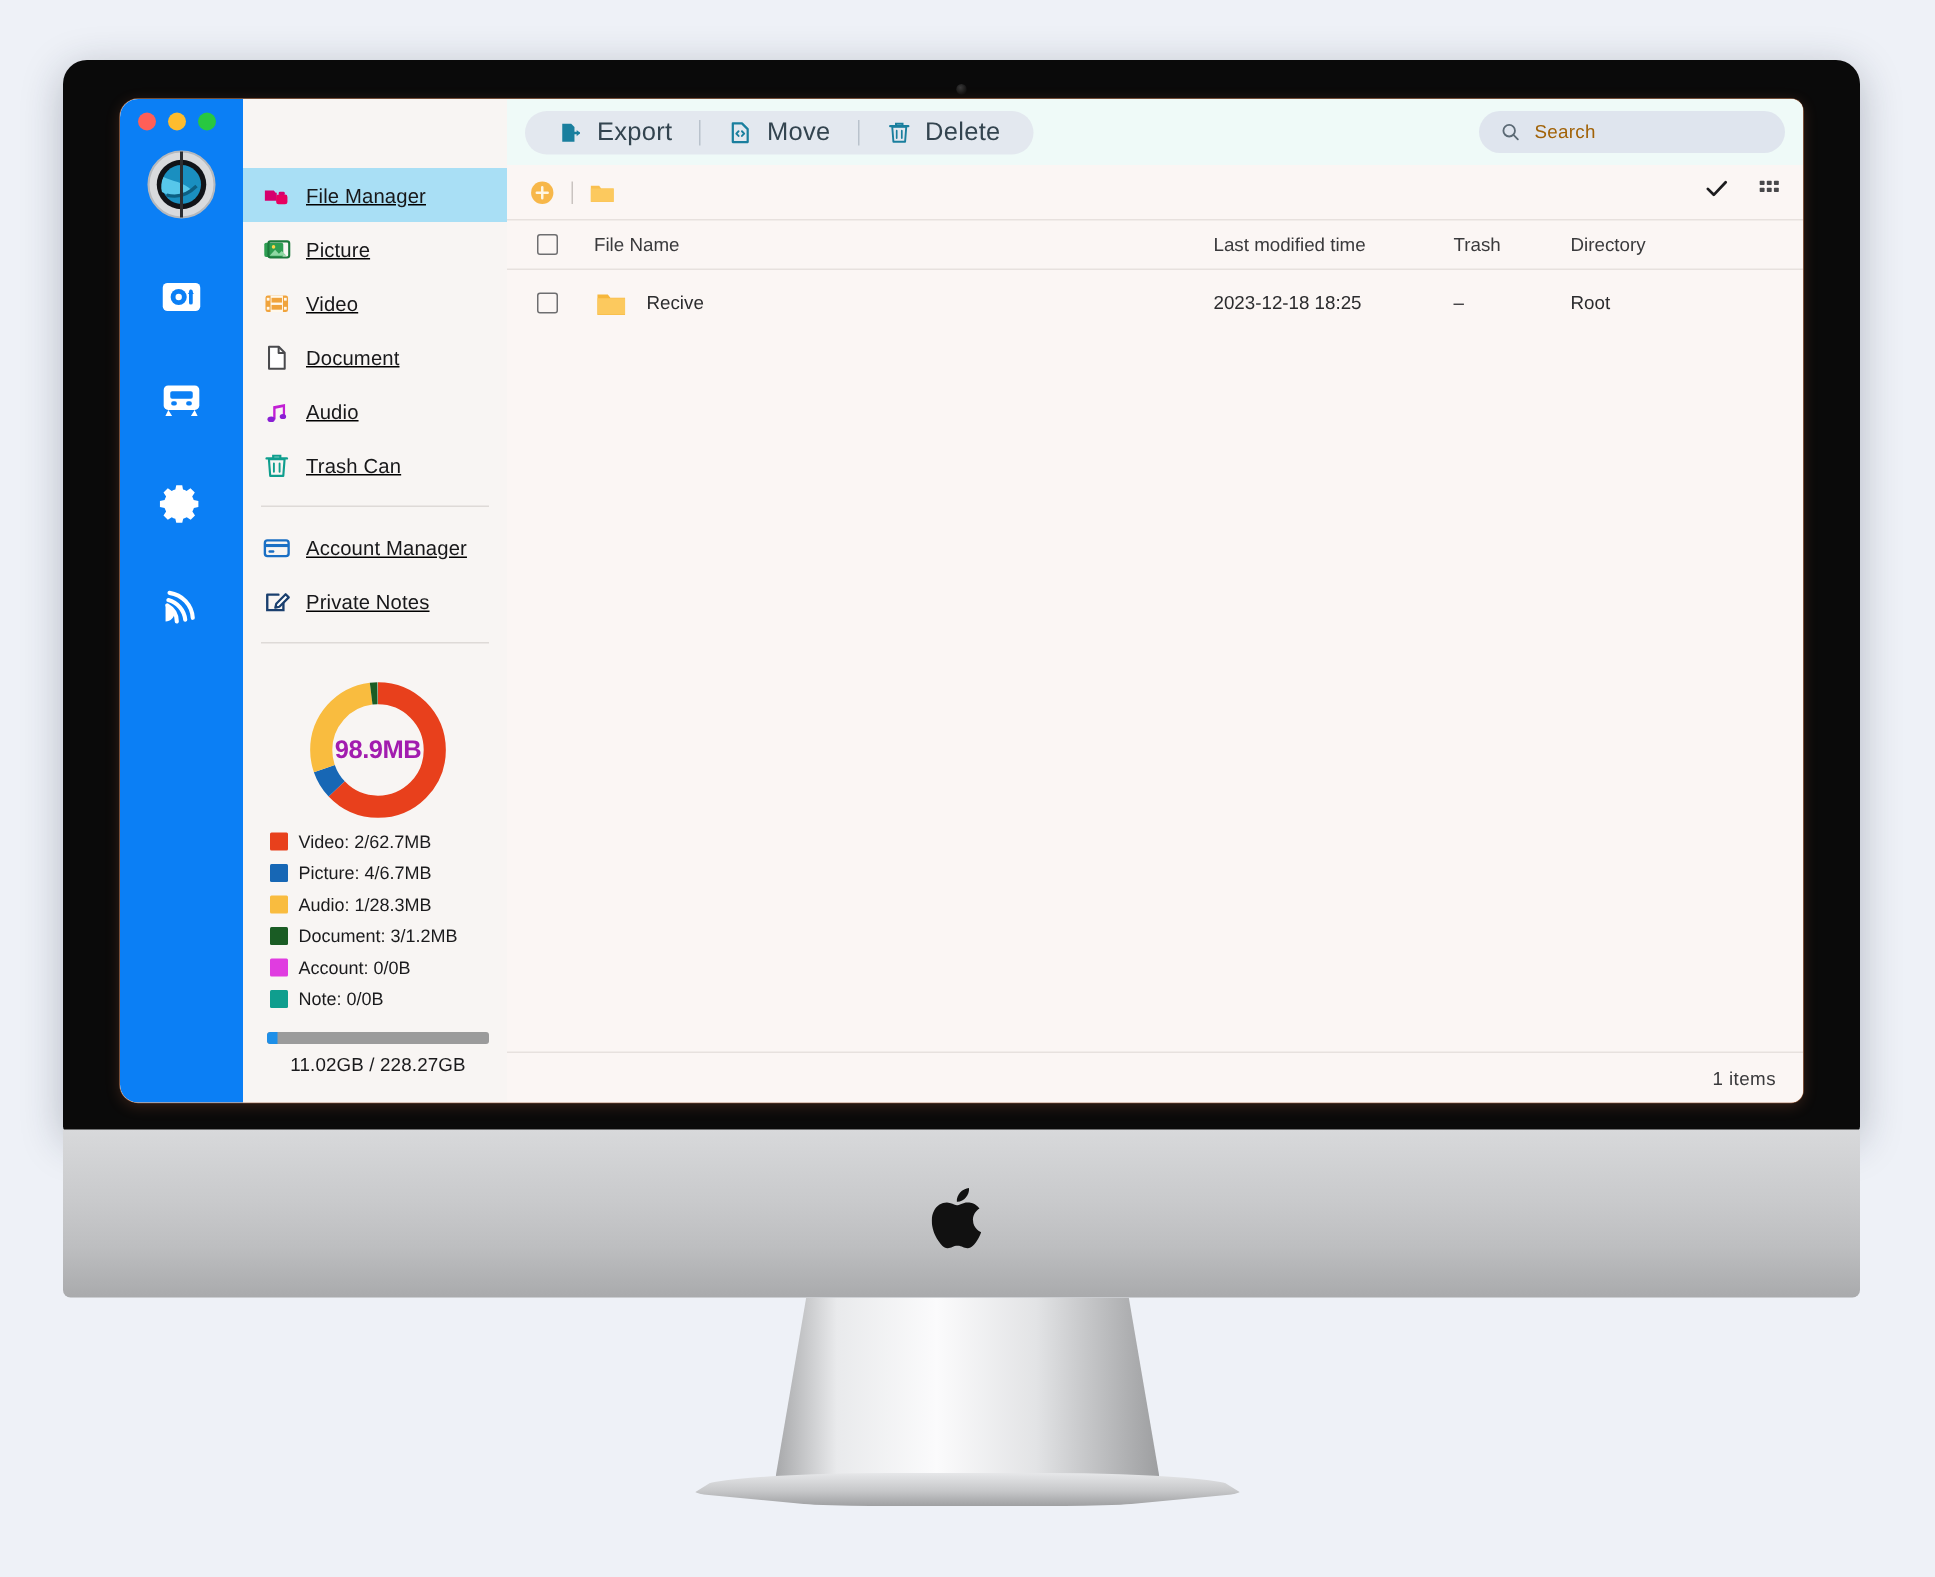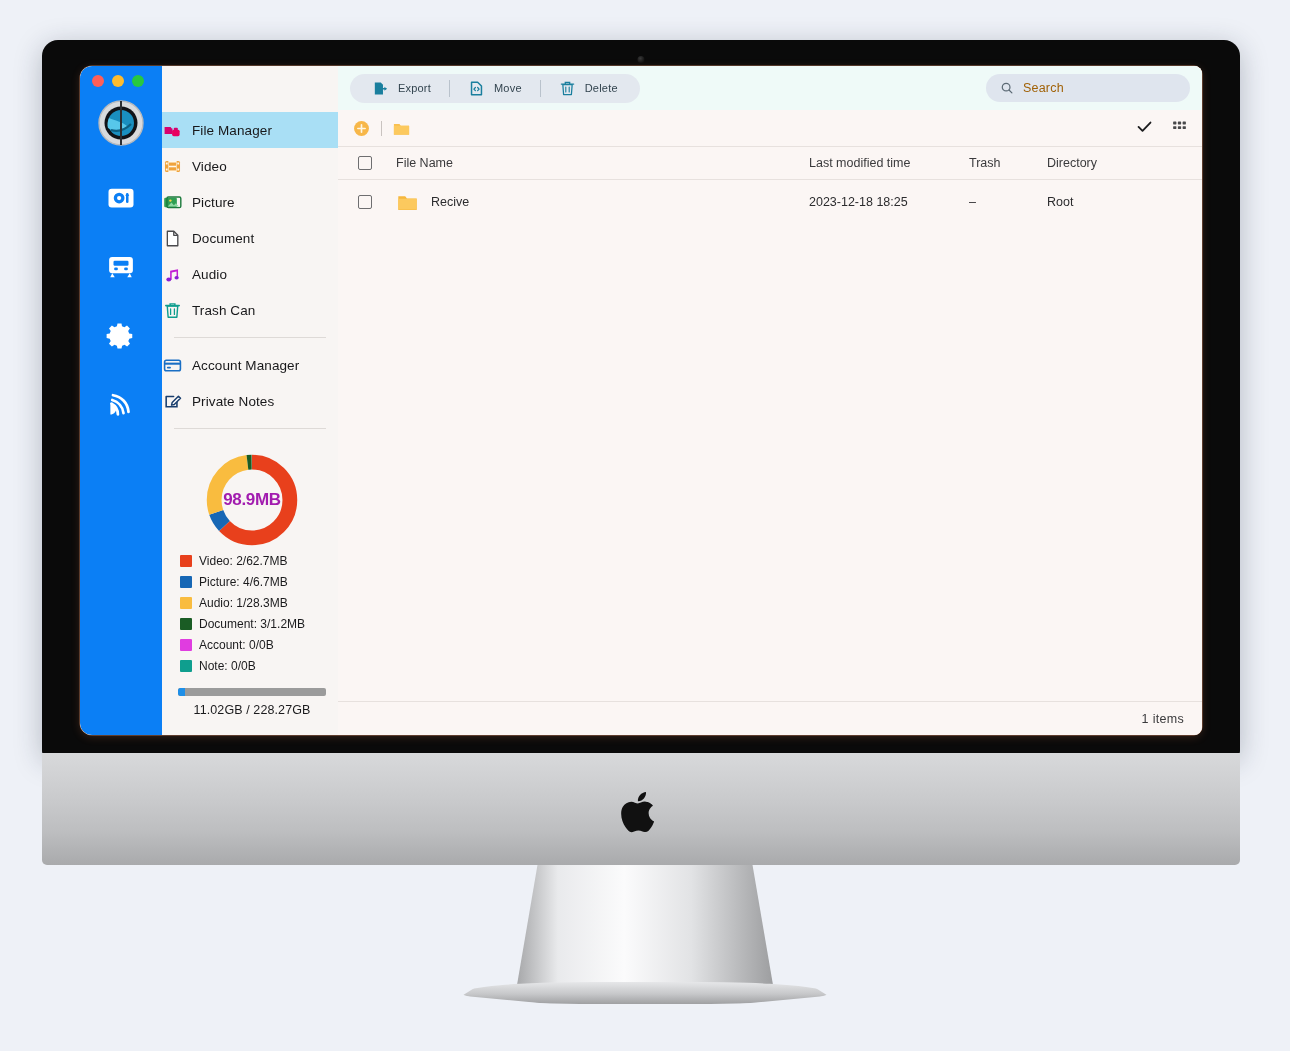--- a/index.html
+++ b/index.html
@@ -96,22 +96,24 @@
   .nav-sidebar {
     width: 176px; flex: 0 0 176px;
     background: #f8f5f3;
     display: flex; flex-direction: column;
     padding-top: 46px;
     position: relative;
   }
   .nav-item {
     height: 36px;
     display: flex; align-items: center;
+    padding-left: 12px;
     gap: 10px;
     cursor: default;
+    text-decoration: underline;
   }
   .nav-item.active { background: #a9dff5; }
   .nav-item .ni-icon { width: 20px; height: 20px; flex: 0 0 20px; display:flex; align-items:center; justify-content:center; }
   .nav-item .ni-icon svg { width: 19px; height: 19px; }
   .nav-item .ni-label { font-size: 13.5px; color: #18181a; letter-spacing: .1px; }
 
   .nav-divider { height: 1px; background: #dedad7; margin: 9px 12px 9px 12px; }
 
   
   .storage-area { padding: 6px 10px 0 14px; }
@@ -156,21 +158,21 @@
     border-radius: 18px;
     height: 29px;
     padding: 0 4px;
   }
   .action-btn {
     display: flex; align-items: center; gap: 9px;
     padding: 0 18px; height: 29px;
     cursor: default;
   }
   .action-btn svg { width: 17px; height: 17px; }
-  .action-btn .ab-label { font-size: 11px; color: #33444f; letter-spacing: .2px; }
+  .action-btn .ab-label { font-size: 17px; color: #33444f; letter-spacing: .2px; }
   .pill-sep { width: 1px; height: 17px; background: #b9c2cc; }
 
   .search-box {
     margin-left: auto;
     width: 204px; height: 28px;
     background: #dfe5ee;
     border-radius: 14px;
     display: flex; align-items: center;
     gap: 9px; padding: 0 14px;
   }
@@ -301,43 +303,43 @@
             <rect x="11.5" y="11" width="9.5" height="8.2" rx="2" fill="#e8005f"></rect>
             <rect x="13.6" y="8.6" width="5.2" height="3" rx="1.2" fill="#d6006e"></rect>
           </svg>
         </span>
         <span class="ni-label">File Manager</span>
       </div>
 
       <div class="nav-item">
         <span class="ni-icon">
           <svg viewBox="0 0 24 24">
+            <rect x="1.5" y="6" width="16" height="12" rx="1.6" fill="#2e9e52"></rect>
+            <rect x="5" y="5" width="17.5" height="13.5" rx="1.8" fill="none" stroke="#1c7a3c" stroke-width="1.8"></rect>
+            <circle cx="9.3" cy="9.6" r="1.5" fill="#ffd447"></circle>
+            <path d="M6 17l4.6-5 3.2 3.4 2.4-2.3 4 3.9z" fill="#8fd8a3"></path>
+          </svg>
+        </span>
+        <span class="ni-label">Picture</span>
+      </div>
+
+      <div class="nav-item">
+        <span class="ni-icon">
+          <svg viewBox="0 0 24 24">
             <rect x="2.5" y="5" width="19" height="14" rx="2" fill="#f0a33c"></rect>
             <rect x="6.8" y="5" width="10.4" height="14" fill="#fff8ec"></rect>
             <rect x="7.6" y="7" width="8.8" height="4" fill="#f0a33c"></rect>
             <rect x="7.6" y="13" width="8.8" height="4" fill="#f0a33c"></rect>
             <rect x="3.6" y="7" width="2.3" height="2.4" fill="#fff8ec"></rect>
             <rect x="3.6" y="14.6" width="2.3" height="2.4" fill="#fff8ec"></rect>
             <rect x="18.1" y="7" width="2.3" height="2.4" fill="#fff8ec"></rect>
             <rect x="18.1" y="14.6" width="2.3" height="2.4" fill="#fff8ec"></rect>
           </svg>
         </span>
         <span class="ni-label">Video</span>
-      </div>
-
-      <div class="nav-item">
-        <span class="ni-icon">
-          <svg viewBox="0 0 24 24">
-            <rect x="1.5" y="6" width="16" height="12" rx="1.6" fill="#2e9e52"></rect>
-            <rect x="5" y="5" width="17.5" height="13.5" rx="1.8" fill="none" stroke="#1c7a3c" stroke-width="1.8"></rect>
-            <circle cx="9.3" cy="9.6" r="1.5" fill="#ffd447"></circle>
-            <path d="M6 17l4.6-5 3.2 3.4 2.4-2.3 4 3.9z" fill="#8fd8a3"></path>
-          </svg>
-        </span>
-        <span class="ni-label">Picture</span>
       </div>
 
       <div class="nav-item">
         <span class="ni-icon">
           <svg viewBox="0 0 24 24">
             <path d="M5.5 2.8h8.2l5 5v13.4H5.5z" fill="#fff" stroke="#4a4a4d" stroke-width="1.7" stroke-linejoin="round"></path>
             <path d="M13.6 2.8v5.2h5.1" fill="none" stroke="#4a4a4d" stroke-width="1.7" stroke-linejoin="round"></path>
           </svg>
         </span>
         <span class="ni-label">Document</span>

